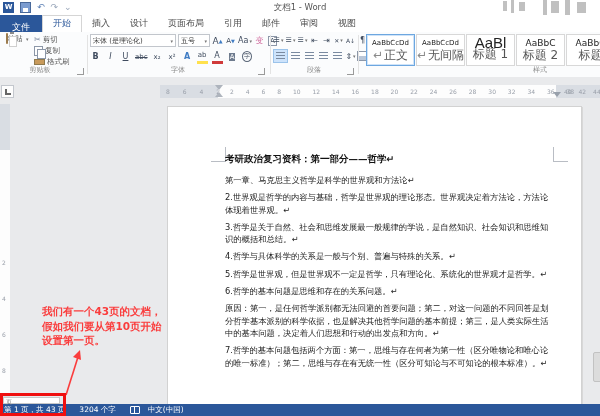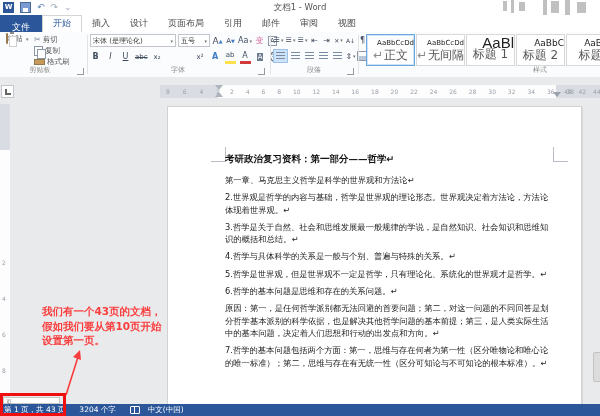--- a/index.html
+++ b/index.html
@@ -60,21 +60,21 @@
   .circ{border:1px solid #5a6activity678;border:1px solid #5a6678;border-radius:50%;font-size:6px;padding:0 1px;}
   .bars{width:9px;height:8px;background:repeating-linear-gradient(to bottom,#7a8aa0 0 1px,transparent 1px 3px);}
   .albtn{width:13px;height:12px;display:inline-flex;align-items:center;justify-content:center;}
   .albtn.sel{background:#cde3fb;border:1px solid #9bc3ea;}
   .shadeic{width:9px;height:8px;border:1px solid #8c97a8;background:linear-gradient(#fff 55%,#b9c6d8 55%);}
 
   
   .stylebox{position:absolute;top:2px;width:47px;height:30px;background:#fff;border:1px solid #d8d8d8;
             text-align:center;overflow:hidden;}
   .stylebox.sel{border:1px solid #6da7e0;box-shadow:0 0 0 1px #cfe3f8 inset;}
-  .ssample{display:block;font-size:7px;color:#222;line-height:16px;white-space:nowrap;text-align:right;}
+  .ssample{display:block;font-size:7px;color:#222;line-height:16px;white-space:nowrap;}
   .ssample.h1{font-family:Liberation Sans, sans-serif;font-size:15px;line-height:15px;}
   .ssample.h2{font-size:9px;line-height:16px;}
   .slabel{display:block;font-size:12px;color:#555;line-height:9px;white-space:nowrap;}
   .smark{color:#8a8a8a;margin-right:1px;}
 
   
   .docarea{position:absolute;left:0;top:77px;width:600px;height:327px;background:#e9eaec;}
   .tabsel{position:absolute;left:1px;top:8px;width:11px;height:11px;background:#fdfdfd;border:1px solid #c3c7cd;}
   .tabsel:after{content:"";position:absolute;left:3px;top:3px;width:4px;height:4px;
                 border-left:2px solid #666;border-bottom:2px solid #666;}
@@ -200,21 +200,21 @@
       <span class="rbtn">
           <span class="boxA">A</span>
         </span>
     </div>
     <div class="abs" style="left:90px;top:17px;display:flex;gap:4px;align-items:center;">
       <span class="rbtn" style="font-weight:bold;">B</span>
       <span class="rbtn" style="font-style:italic;">I</span>
       <span class="rbtn u">U</span>
       <span class="rbtn stk" style="font-size:7px;">abc</span>
       <span class="rbtn" style="font-size:7px;">x₂</span>
-      <span class="rbtn" style="font-size:7px;margin-left:28px;">x²</span>
+      <span class="rbtn" style="font-size:7px;">x²</span>
       <span class="rbtn fx">A</span>
       <span class="rbtn hl" style="font-size:7px;">ab</span>
       <span class="rbtn fc">A</span>
       <span class="rbtn">
           <span class="shadeA">A</span>
         </span>
       <span class="rbtn">
           <span class="circ">字</span>
         </span>
     </div>

